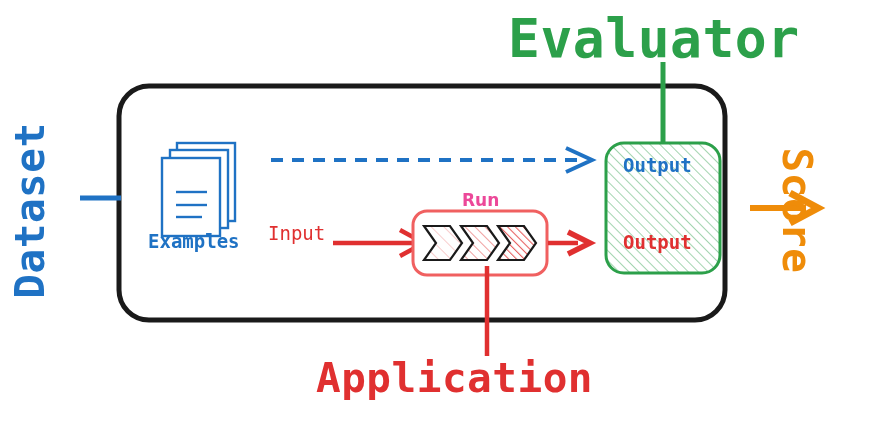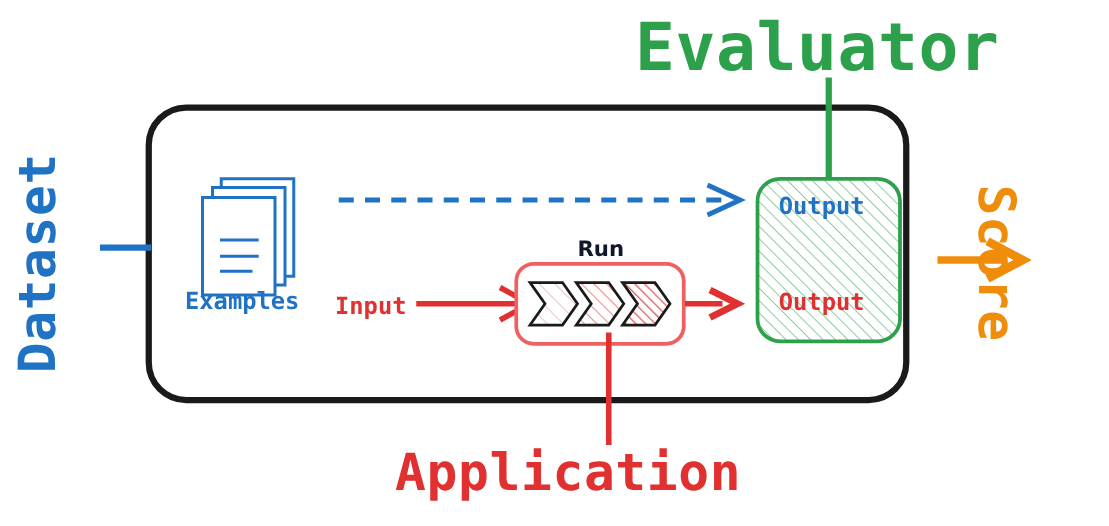--- a/index.html
+++ b/index.html
@@ -87,32 +87,32 @@
   }
   #optional-label {
     left: 357px;
     top: 135px;
     font-size: 18px;
     font-weight: bold;
     color: #1f72c4;
   }
   #input-label {
     left: 268px;
-    top: 236px;
-    font-size: 19px;
-    font-weight: bold;
+    top: 224px;
+    font-size: 19px;
+    font-weight: normal;
     color: #e03030;
   }
   #run-label {
     left: 462px;
     top: 192px;
     font-size: 17px;
     font-weight: bold;
     font-family: "DejaVu Sans", sans-serif;
-    color: #0f172a;
+    color: #ec4899;
   }
   #output-top-label {
     left: 623px;
     top: 156px;
     font-size: 19px;
     font-weight: bold;
     color: #1f72c4;
   }
   #output-bottom-label {
     left: 623px;

